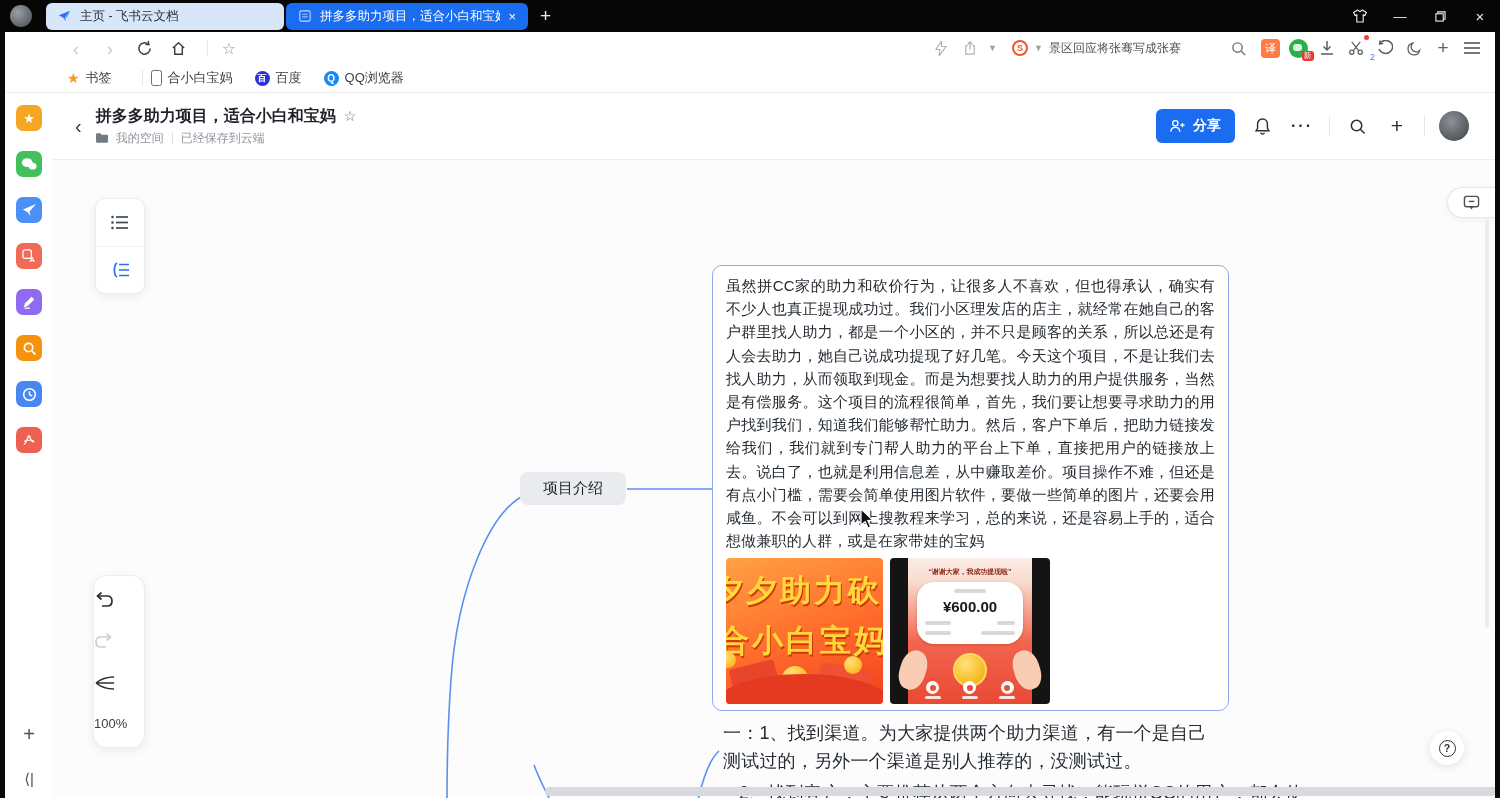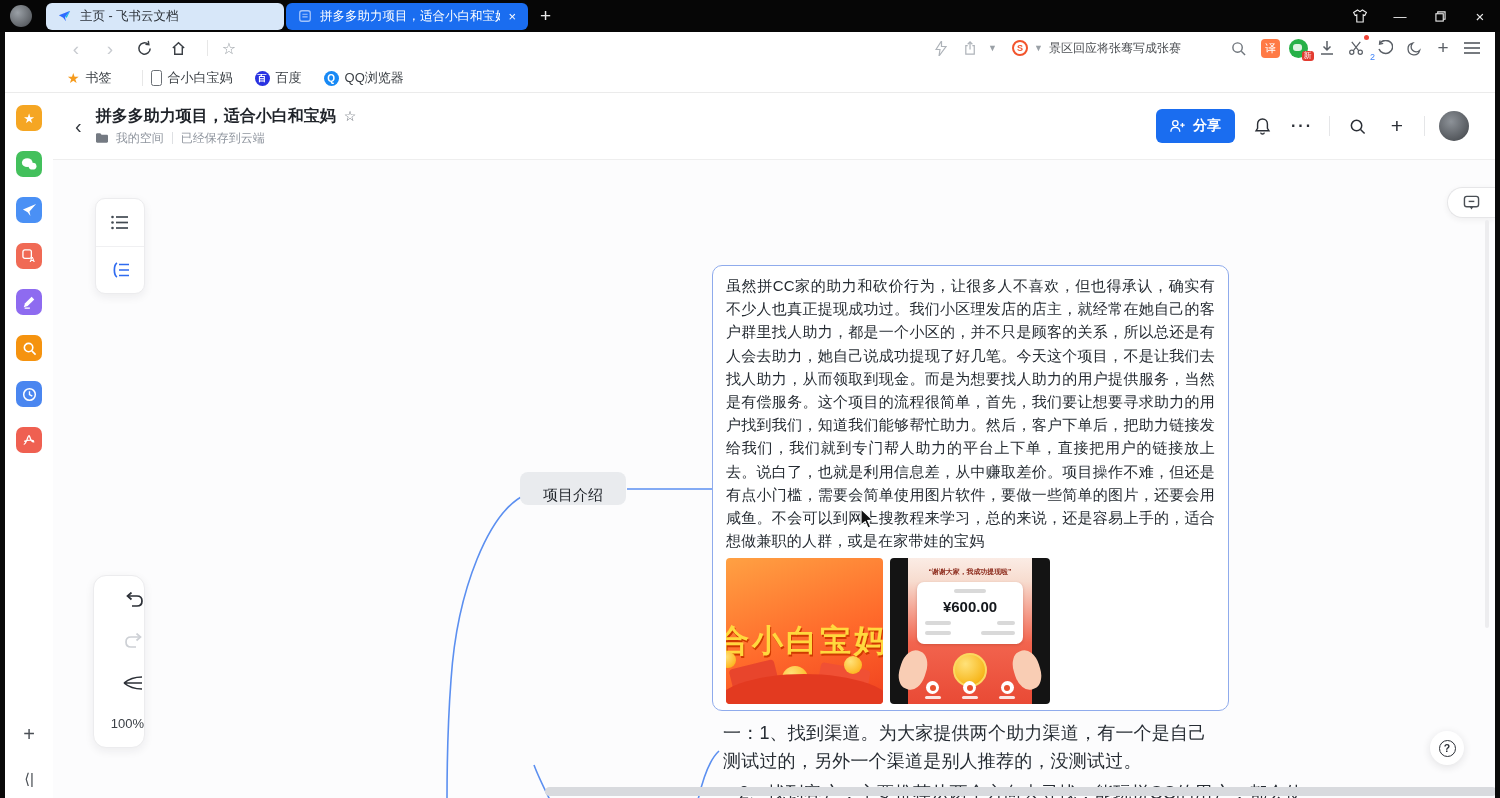--- a/index.html
+++ b/index.html
@@ -67,41 +67,41 @@
 
   
   .canvas{position:relative;flex:1;background:#fcfcfd;overflow:hidden}
   .connectors{position:absolute;left:0;top:0;width:100%;height:100%;pointer-events:none}
 
   .float-card{position:absolute;background:#fff;border:1px solid #ececee;border-radius:10px;box-shadow:0 3px 10px rgba(31,35,41,.07)}
   .outline-card{left:42px;top:38px;width:50px}
   .o-cell{height:47px;display:flex;align-items:center;justify-content:center}
   .o-cell + .o-cell{border-top:1px solid #f0f0f2}
 
-  .zoom-card{left:40px;top:415px;width:52px;padding:16px 0;display:flex;flex-direction:column;align-items:flex-end;gap:24px;border-radius:13px}
+  .zoom-card{left:40px;top:415px;width:52px;padding:16px 0;display:flex;flex-direction:column;align-items:flex-start;gap:24px;border-radius:13px}
   .zoom-label{font-size:13px;color:#3c4147}
 
-  .mm-node{position:absolute;left:467px;top:312px;width:106px;height:33px;background:#e9ebee;border-radius:8px;display:flex;align-items:flex-end;justify-content:center;font-size:15px;color:#1f2329}
+  .mm-node{position:absolute;left:467px;top:312px;width:106px;height:33px;background:#e9ebee;border-radius:8px;display:flex;align-items:center;justify-content:center;font-size:15px;color:#1f2329}
 
   .mm-block{position:absolute;left:659px;top:105px;width:517px;height:446px;background:#fff;border:1.3px solid #8fabec;border-radius:10px;padding:8px 13px}
   .mm-text{font-size:15px;line-height:23.2px;color:#262c33;letter-spacing:.2px;text-align:justify}
   .img-row{display:flex;gap:7px;margin-top:6px;height:146px}
 
   .promo{width:157px;height:146px;border-radius:4px;overflow:hidden;position:relative;background:linear-gradient(160deg,#ffa143 0%,#ff6a2b 55%,#f0401f 100%)}
   .promo .l1,.promo .l2{position:absolute;font-weight:800;color:#ffd83e;font-size:31px;letter-spacing:3px;white-space:nowrap;text-shadow:1px 2px 0 #cf3a00}
   .promo .l1{left:-14px;top:12px}
   .promo .l2{left:-8px;top:62px}
   .coin{position:absolute;border-radius:50%;background:radial-gradient(circle at 35% 30%,#ffe27a,#fdba27 70%,#eb9b0e)}
   .envl{position:absolute;background:#e8452c;border-radius:4px}
   .promo .bowl{position:absolute;left:-12px;bottom:-34px;width:180px;height:64px;border-radius:50%;background:#e33a20}
 
   .shot{width:160px;height:146px;border-radius:4px;overflow:hidden;position:relative;background:#141414;display:flex;justify-content:center}
   .shot-inner{width:124px;height:100%;background:linear-gradient(180deg,#fbece5 0%,#f7dccf 16%,#f2644e 58%,#e94a35 100%);position:relative}
   .shot-quote{margin-top:9px;text-align:center;font-size:7.5px;font-weight:700;color:#8c2b1c;white-space:nowrap;transform:scale(.92)}
-  .shot-card{margin:5px auto 0;width:106px;background:#fff;border-radius:7px;padding:7px 8px 9px;text-align:center;box-shadow:0 1px 3px rgba(120,30,10,.25)}
+  .shot-card{margin:5px auto 0;width:106px;background:#fff;border-radius:17px;padding:7px 8px 9px;text-align:center;box-shadow:0 1px 3px rgba(120,30,10,.25)}
   .gbar{height:4px;border-radius:2px;background:#d9d9d9}
   .shot-amt{font-size:15px;font-weight:700;color:#15181c;margin-top:5px}
   .shot-row{display:flex;justify-content:space-between;margin-top:6px}
   .shot-coin{position:absolute;left:50%;transform:translateX(-50%);top:95px;width:34px;height:34px;border-radius:50%;background:radial-gradient(circle at 35% 30%,#ffe27a,#f7b81f 70%,#df9a0c);border:2px solid #fbd860}
   .hand{position:absolute;bottom:14px;width:26px;height:40px;background:#f9cdb4;border-radius:45%}
   .shot-dockrow{position:absolute;bottom:5px;left:0;width:100%;display:flex;justify-content:space-around;padding:0 6px}
   .dock-item{display:flex;flex-direction:column;align-items:center;gap:2px}
   .dock-c{width:13px;height:13px;border-radius:50%;background:#fff;display:flex;align-items:center;justify-content:center}
   .dock-c i{width:6px;height:6px;border-radius:50%;background:#e8502f}
   .dock-t{width:16px;height:3px;background:rgba(255,255,255,.85);border-radius:1.5px}
@@ -415,20 +415,21 @@
 
       <div class="mm-node">
         <span>项目介绍</span>
       </div>
 
       <div class="mm-block">
         <div class="mm-text">虽然拼CC家的助力和砍价行为，让很多人不喜欢，但也得承认，确实有不少人也真正提现成功过。我们小区理发店的店主，就经常在她自己的客户群里找人助力，都是一个小区的，并不只是顾客的关系，所以总还是有人会去助力，她自己说成功提现了好几笔。今天这个项目，不是让我们去找人助力，从而领取到现金。而是为想要找人助力的用户提供服务，当然是有偿服务。这个项目的流程很简单，首先，我们要让想要寻求助力的用户找到我们，知道我们能够帮忙助力。然后，客户下单后，把助力链接发给我们，我们就到专门帮人助力的平台上下单，直接把用户的链接放上去。说白了，也就是利用信息差，从中赚取差价。项目操作不难，但还是有点小门槛，需要会简单使用图片软件，要做一些简单的图片，还要会用咸鱼。不会可以到网上搜教程来学习，总的来说，还是容易上手的，适合想做兼职的人群，或是在家带娃的宝妈</div>
         <div class="img-row">
 
           <div class="promo">
+            <span class="l1">夕夕助力砍</span>
             <span class="l2">合小白宝妈</span>
             <span class="envl" style="left:6px;bottom:6px;width:46px;height:34px;transform:rotate(-14deg)"></span>
             <span class="envl" style="left:92px;bottom:2px;width:50px;height:36px;transform:rotate(10deg);background:#f05034"></span>
             <span class="coin" style="left:56px;bottom:12px;width:26px;height:26px"></span>
             <span class="coin" style="left:118px;bottom:30px;width:18px;height:18px"></span>
             <span class="coin" style="left:-6px;bottom:36px;width:16px;height:16px"></span>
             <span class="bowl"></span>
           </div>
 
           <div class="shot">

